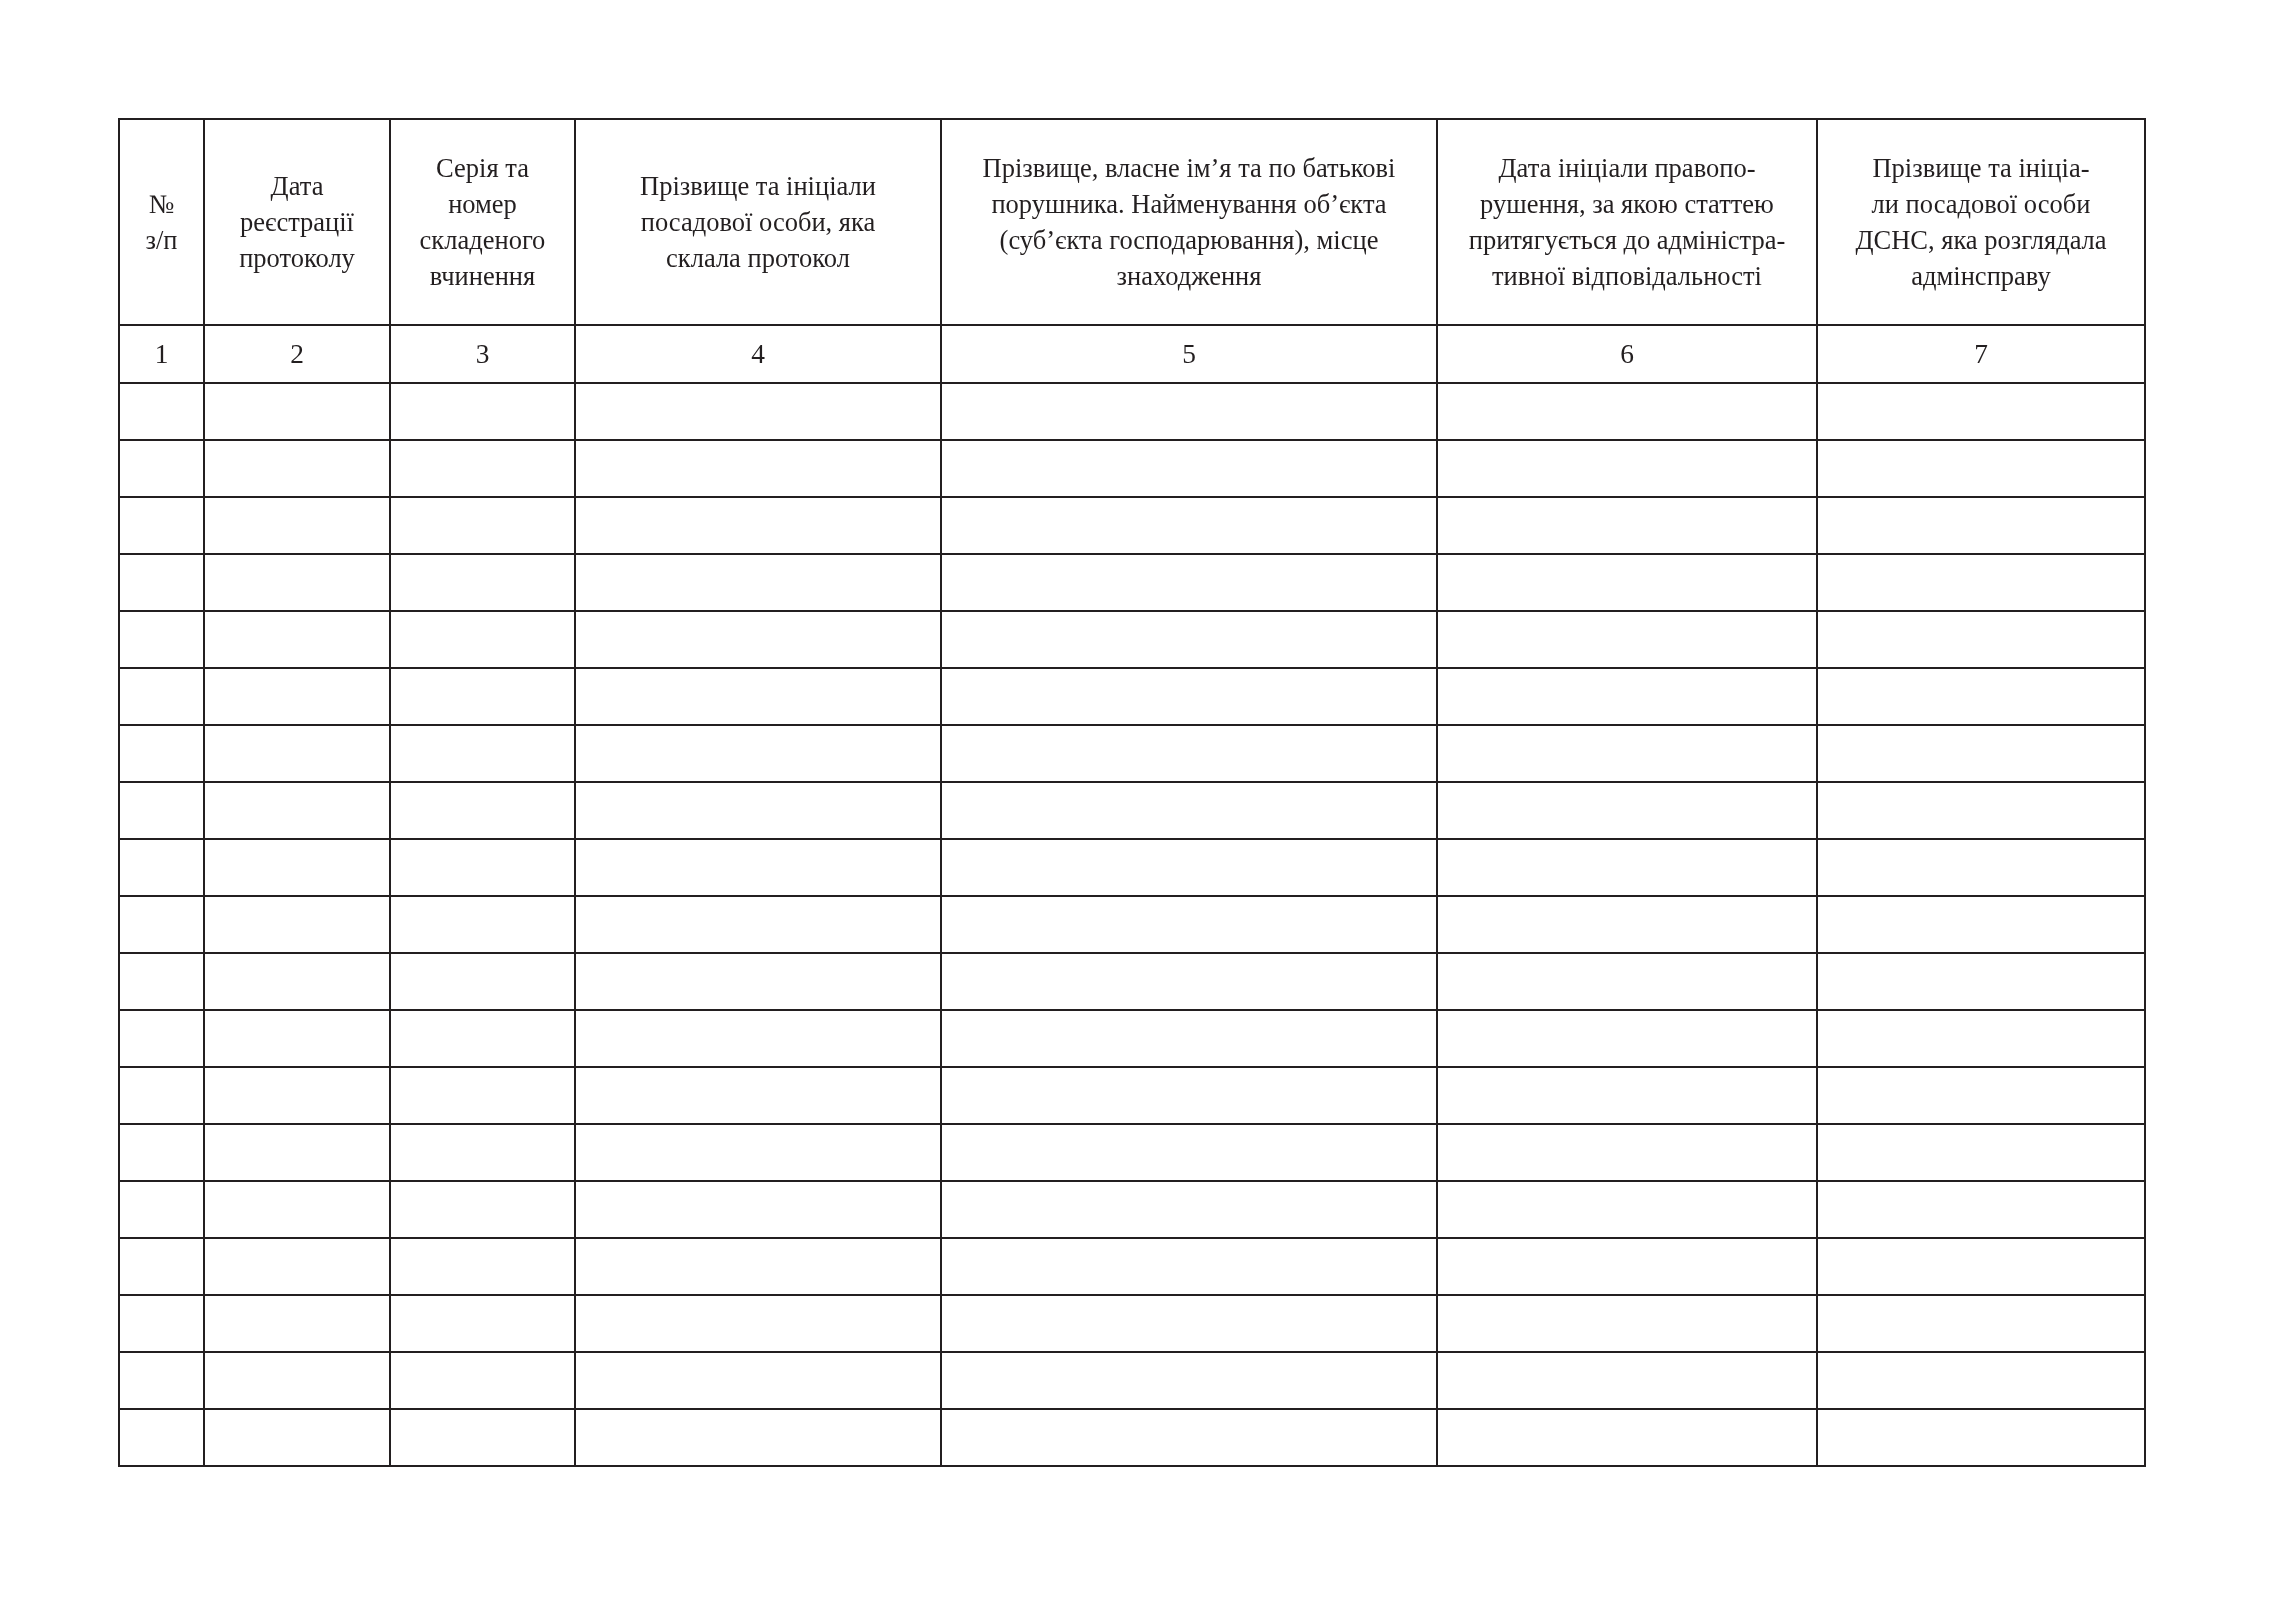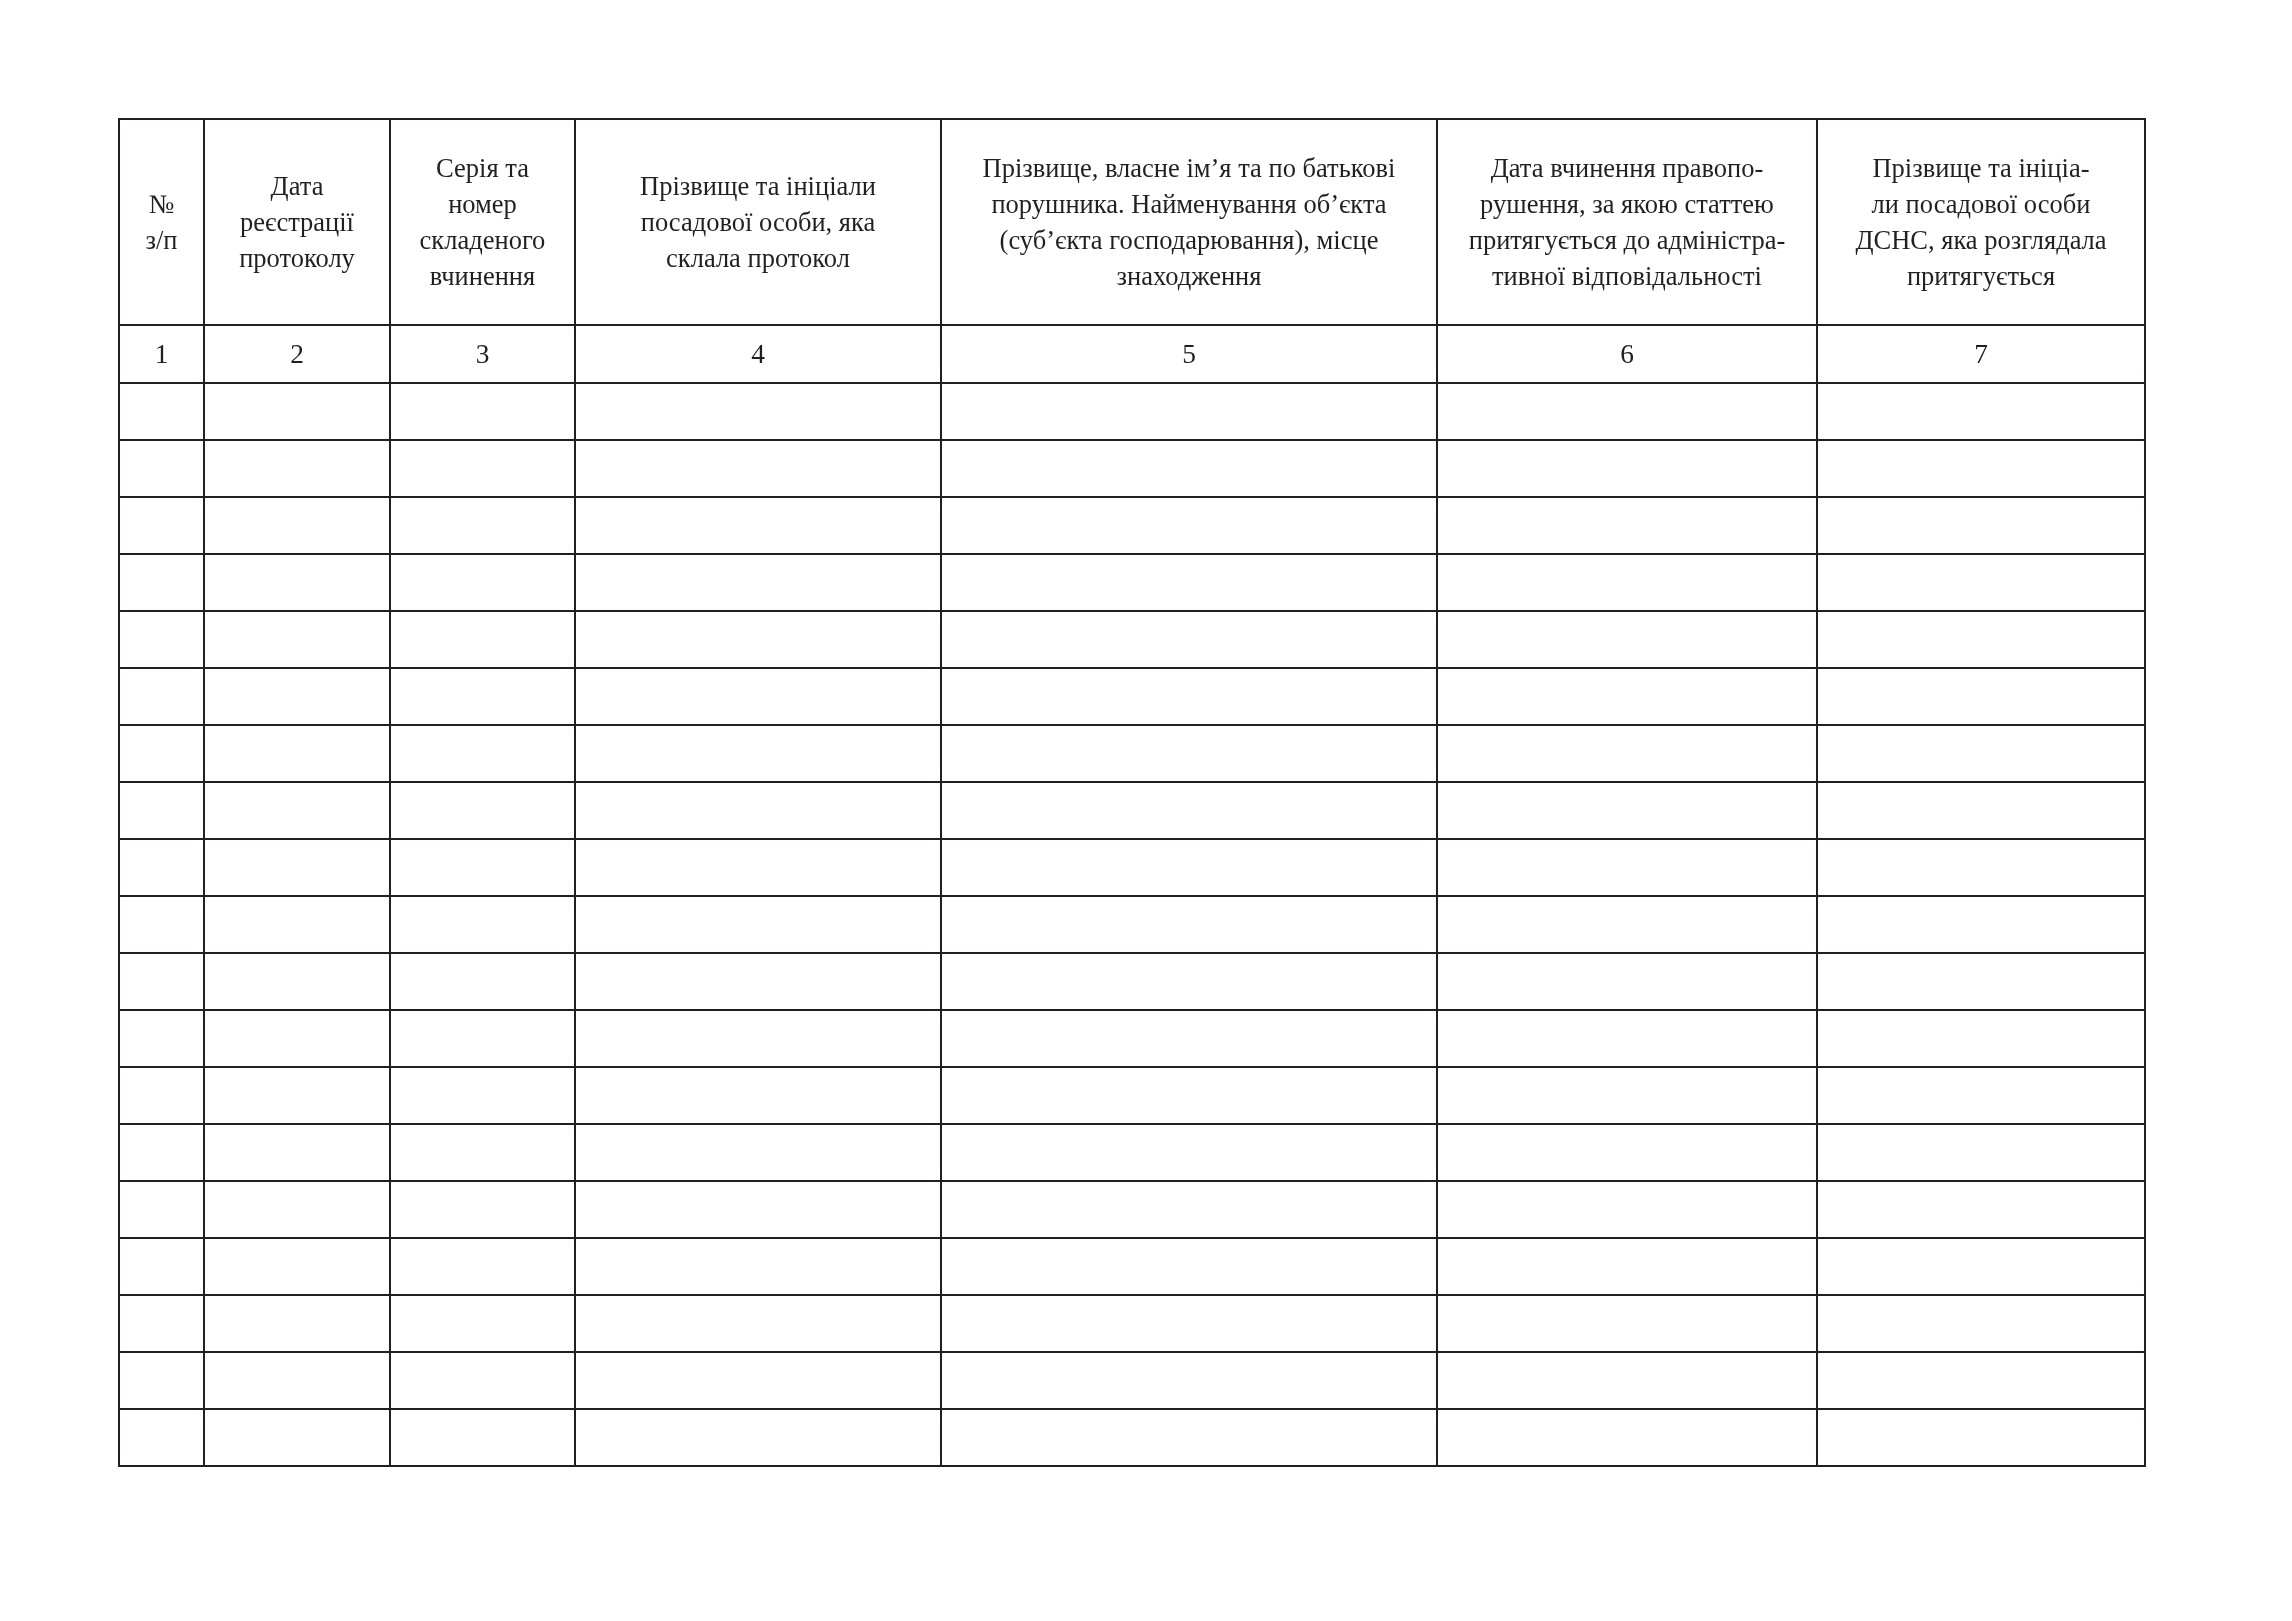--- a/index.html
+++ b/index.html
@@ -53,30 +53,30 @@
 посадової особи, яка
 склала протокол</span>
         </th>
       <th class="hdr">
           <span class="hdr-text">Прізвище, власне ім’я та по батькові
 порушника. Найменування об’єкта
 (суб’єкта господарювання), місце
 знаходження</span>
         </th>
       <th class="hdr">
-          <span class="hdr-text">Дата вчинення правопо-
+          <span class="hdr-text">Дата ініціали правопо-
 рушення, за якою статтею
 притягується до адміністра-
 тивної відповідальності</span>
         </th>
       <th class="hdr">
           <span class="hdr-text">Прізвище та ініціа-
 ли посадової особи
 ДСНС, яка розглядала
-притягується</span>
+адмінсправу</span>
         </th>
     </tr>
     <tr>
       <td class="num">1</td>
       <td class="num">2</td>
       <td class="num">3</td>
       <td class="num">4</td>
       <td class="num">5</td>
       <td class="num">6</td>
       <td class="num">7</td>

